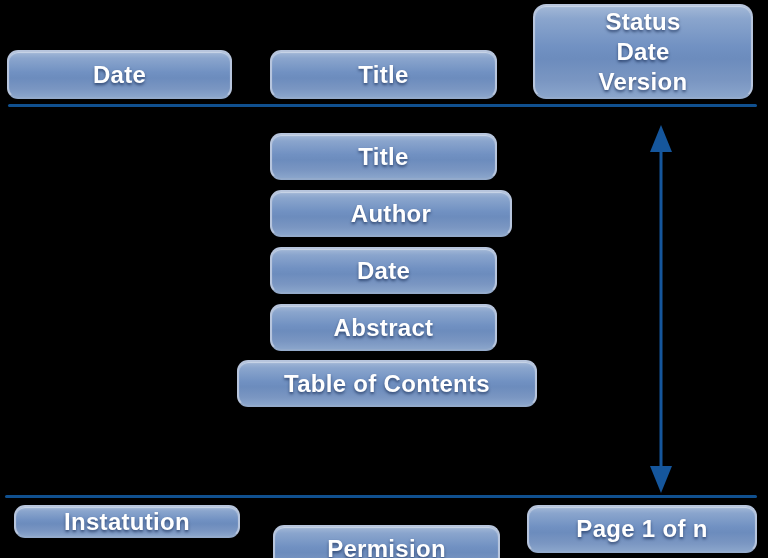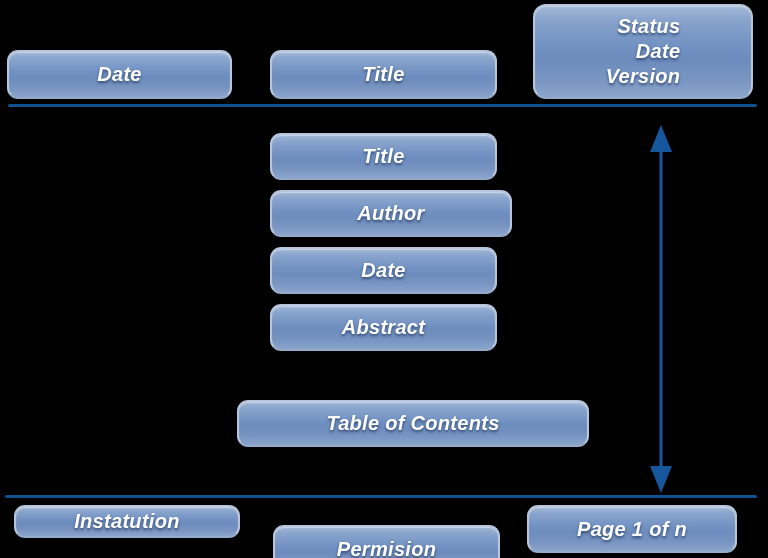--- a/index.html
+++ b/index.html
@@ -24,29 +24,28 @@
     background: linear-gradient(180deg,
       var(--box-gradient-top, #a3b8d7) 0%,
       #8aa5cd 14%,
       #7191c2 45%,
       var(--box-gradient-mid, #6c8cbd) 58%,
       #7a96c2 82%,
       var(--box-gradient-bottom, #8aa5cb) 100%);
     box-shadow: 2px 3px 5px rgba(0, 0, 0, 0.6),
                 inset 0 1px 1px rgba(255, 255, 255, 0.45);
     color: var(--label-text, #ffffff);
-    font-size: 20px;
+    font-size: 24px;
     font-weight: bold;
     letter-spacing: 0.3px;
-    text-align: right;
+    text-align: center;
     display: flex;
     align-items: center;
     justify-content: center;
     text-shadow: 0 2px 3px rgba(15, 35, 75, 0.65);
-    font-style: italic;
   }
   .multiline {
     white-space: pre-line;
     line-height: 1.25;
   }
   .divider {
     position: absolute;
     height: 3px;
     background: var(--divider, #10508f);
     border-radius: 2px;
@@ -54,30 +53,30 @@
   
   #logo-box   { left: 7px;   top: 50px; width: 225px; height: 49px; }
   #htitle-box { left: 270px; top: 50px; width: 227px; height: 49px; }
   #status-box { left: 533px; top: 4px;  width: 220px; height: 95px; border-radius: 13px; }
   #top-divider    { left: 8px; top: 104px; width: 749px; }
   
   #btitle-box   { left: 270px; top: 133px; width: 227px; height: 47px; }
   #author-box   { left: 270px; top: 190px; width: 242px; height: 47px; }
   #date-box     { left: 270px; top: 247px; width: 227px; height: 47px; }
   #abstract-box { left: 270px; top: 304px; width: 227px; height: 47px; }
-  #toc-box      { left: 237px; top: 360px; width: 352px; height: 47px; margin-top: 40px; }
+  #toc-box      { left: 237px; top: 360px; width: 300px; height: 47px; }
   
   #extent-arrow { position: absolute; left: 645px; top: 122px; width: 32px; height: 374px; }
   #extent-arrow .arrow-stroke { stroke: var(--arrow, #15569c); }
   #extent-arrow .arrow-fill   { fill: var(--arrow, #15569c); }
   
   #bottom-divider { left: 5px; top: 495px; width: 752px; }
   #institution-box { left: 14px;   top: 505px; width: 226px; height: 33px; }
   #permission-box  { left: 273px; top: 505px; width: 227px; height: 48px; margin-top: 20px; }
-  #page-box        { left: 527px; top: 505px; width: 210px; height: 48px; }
+  #page-box        { left: 527px; top: 505px; width: 230px; height: 48px; }
 </style>
 </head>
 <body>
 
 <div id="canvas">
 
   <div class="node" id="logo-box">Date</div>
 
   <div class="node" id="htitle-box">Title</div>
 

